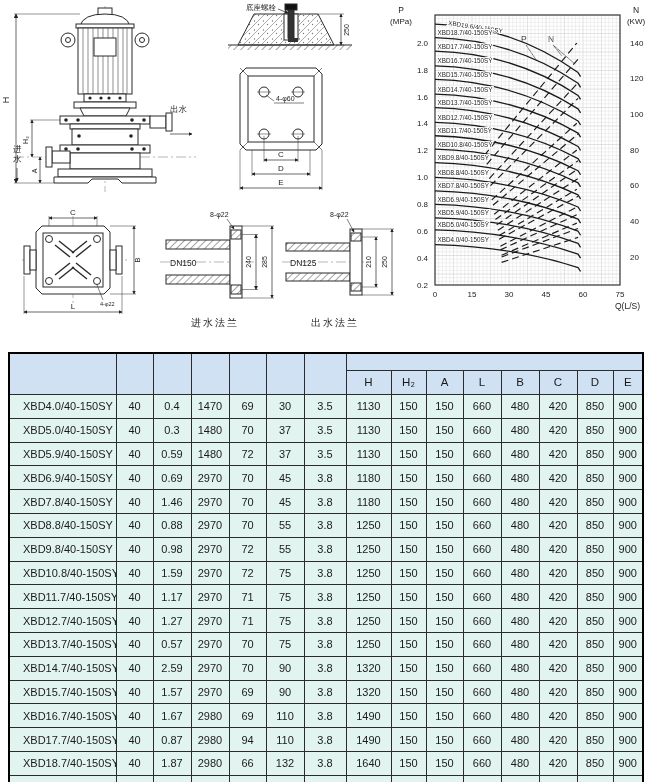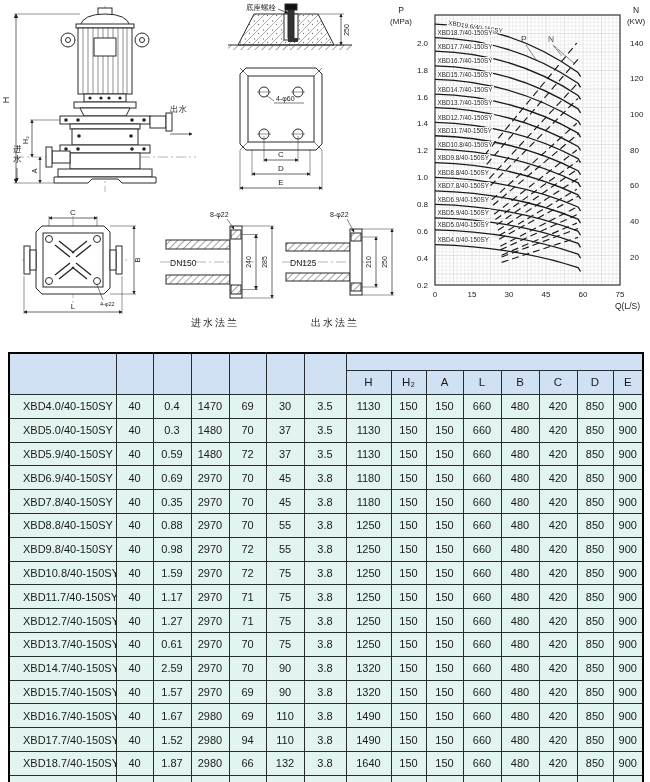--- a/index.html
+++ b/index.html
@@ -573,21 +573,21 @@
           <td>150</td>
           <td>660</td>
           <td>480</td>
           <td>420</td>
           <td>850</td>
           <td>900</td>
         </tr>
         <tr>
           <td class="model">XBD7.8/40-150SY</td>
           <td>40</td>
-          <td>0.35</td>
+          <td>1.46</td>
           <td>2970</td>
           <td>70</td>
           <td>45</td>
           <td>3.8</td>
           <td>1180</td>
           <td>150</td>
           <td>150</td>
           <td>660</td>
           <td>480</td>
           <td>420</td>
@@ -675,21 +675,21 @@
           <td>150</td>
           <td>660</td>
           <td>480</td>
           <td>420</td>
           <td>850</td>
           <td>900</td>
         </tr>
         <tr>
           <td class="model">XBD13.7/40-150SY</td>
           <td>40</td>
-          <td>0.61</td>
+          <td>0.57</td>
           <td>2970</td>
           <td>70</td>
           <td>75</td>
           <td>3.8</td>
           <td>1250</td>
           <td>150</td>
           <td>150</td>
           <td>660</td>
           <td>480</td>
           <td>420</td>
@@ -743,21 +743,21 @@
           <td>150</td>
           <td>660</td>
           <td>480</td>
           <td>420</td>
           <td>850</td>
           <td>900</td>
         </tr>
         <tr>
           <td class="model">XBD17.7/40-150SY</td>
           <td>40</td>
-          <td>1.52</td>
+          <td>0.87</td>
           <td>2980</td>
           <td>94</td>
           <td>110</td>
           <td>3.8</td>
           <td>1490</td>
           <td>150</td>
           <td>150</td>
           <td>660</td>
           <td>480</td>
           <td>420</td>

